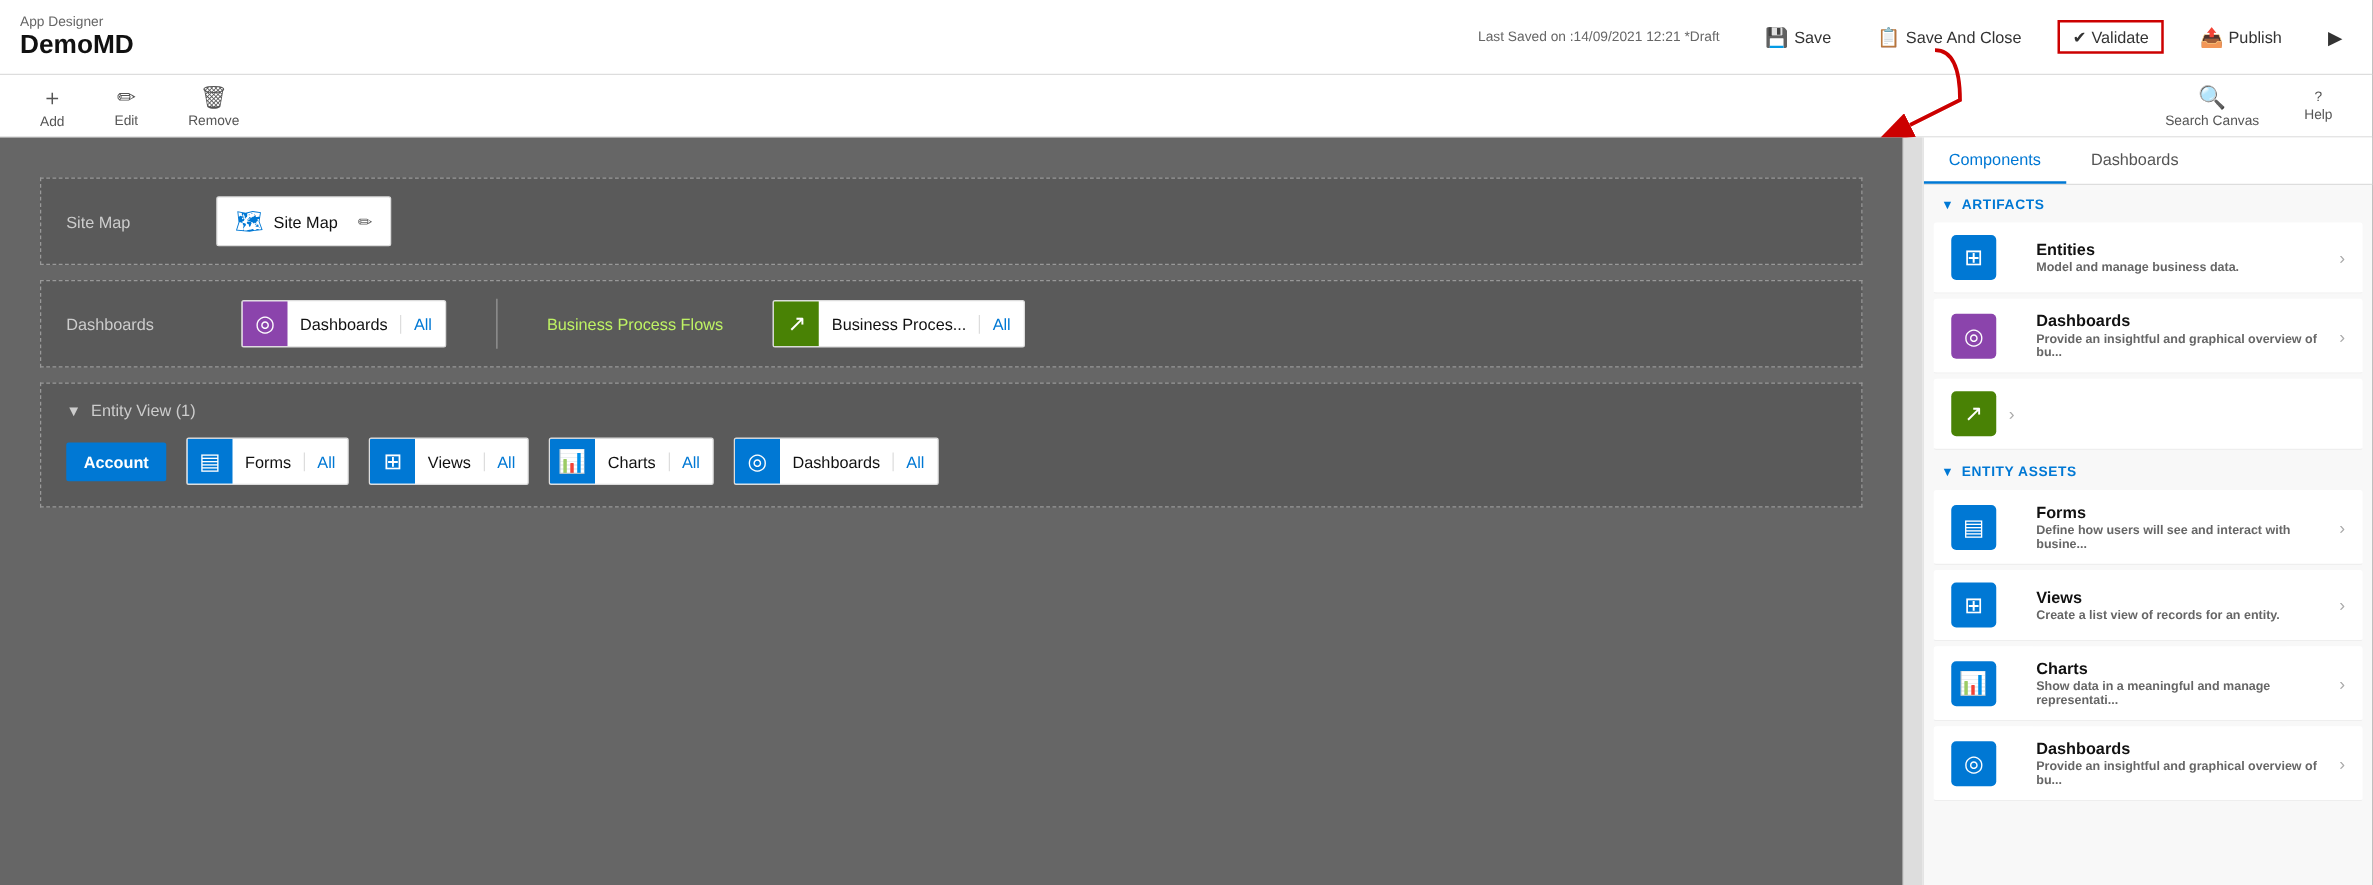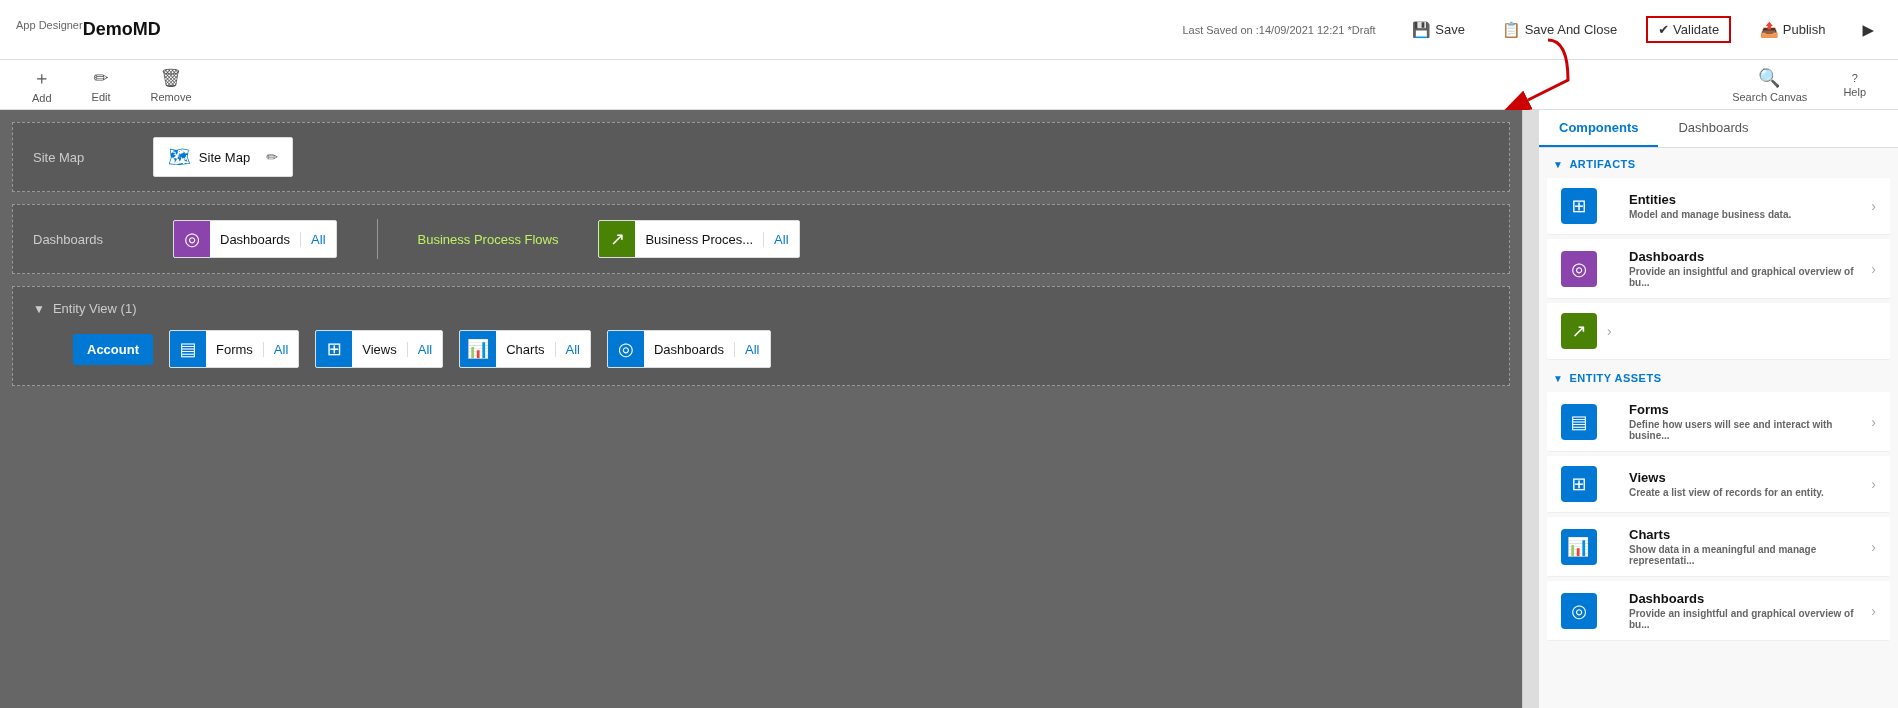--- a/index.html
+++ b/index.html
@@ -9,23 +9,23 @@
     .top-bar {
       display: flex;
       align-items: center;
       justify-content: space-between;
       background: #fff;
       border-bottom: 1px solid #ddd;
       padding: 0 16px;
       height: 60px;
       position: relative;
     }
-    .top-bar-left { display: flex; flex-direction: row; }
+    .top-bar-left { display: flex; flex-direction: column; }
     .app-designer-label { font-size: 11px; color: #666; }
-    .app-name { font-size: 18px; font-weight: 600; color: #111; }
+    .app-name { font-size: 21px; font-weight: 600; color: #111; }
     .top-bar-right { display: flex; align-items: center; gap: 21px; }
     .last-saved { font-size: 11px; color: #666; margin-right: 8px; }
     .toolbar-btn {
       display: flex; align-items: center; gap: 4px;
       background: none; border: none; cursor: pointer;
       font-size: 13px; color: #333; padding: 4px 8px;
     }
     .toolbar-btn .btn-icon { font-size: 15px; }
     .validate-btn {
       background: none;
@@ -85,21 +85,21 @@
       display: flex;
       height: calc(708px - 110px);
     }
 
     
     .canvas-area {
       flex: 1;
       background: #666;
       overflow: auto;
       position: relative;
-      padding: 12px;
+      padding: 32px;
     }
 
     
     .scroll-strip {
       width: 16px;
       background: #ddd;
       border-left: 1px solid #ccc;
     }
 
     
@@ -121,21 +121,21 @@
     .panel-tab {
       padding: 10px 20px;
       cursor: pointer;
       font-size: 13px;
       color: #555;
       border-bottom: 2px solid transparent;
     }
     .panel-tab.active {
       color: #0078d4;
       border-bottom: 2px solid #0078d4;
-      font-weight: 700;
+      font-weight: 400;
     }
 
     
     .panel-section-header {
       display: flex;
       align-items: center;
       gap: 6px;
       padding: 10px 14px 6px;
       font-size: 11px;
       font-weight: 700;
@@ -275,21 +275,20 @@
       margin-bottom: 14px;
       color: #ccc;
       font-size: 13px;
       cursor: pointer;
     }
     .entity-view-header .chevron { font-size: 12px; color: #ccc; }
     .entity-row {
       display: flex;
       align-items: center;
       gap: 16px;
-      margin-left: 40px;
     }
     .entity-name-btn {
       background: #0078d4;
       color: #fff;
       border: none;
       padding: 8px 14px;
       font-size: 13px;
       font-weight: 600;
       cursor: pointer;
       border-radius: 2px;

